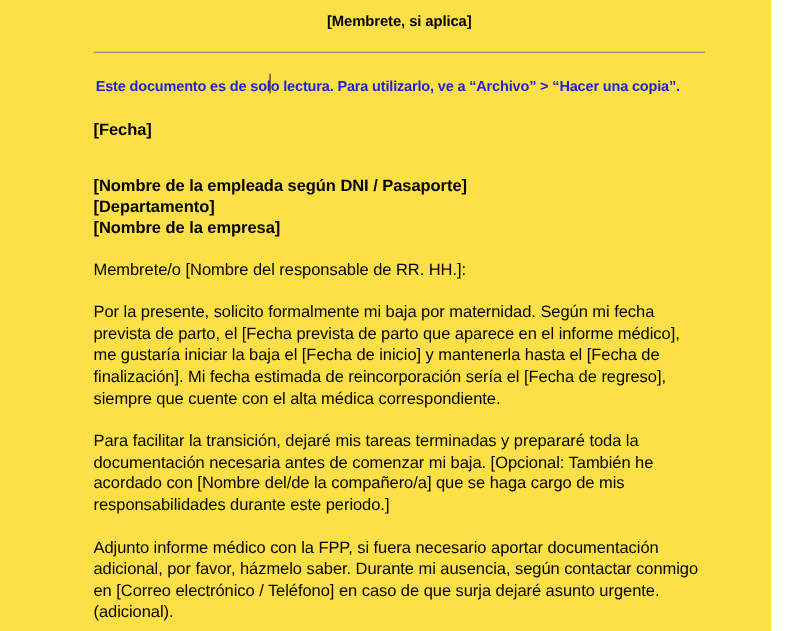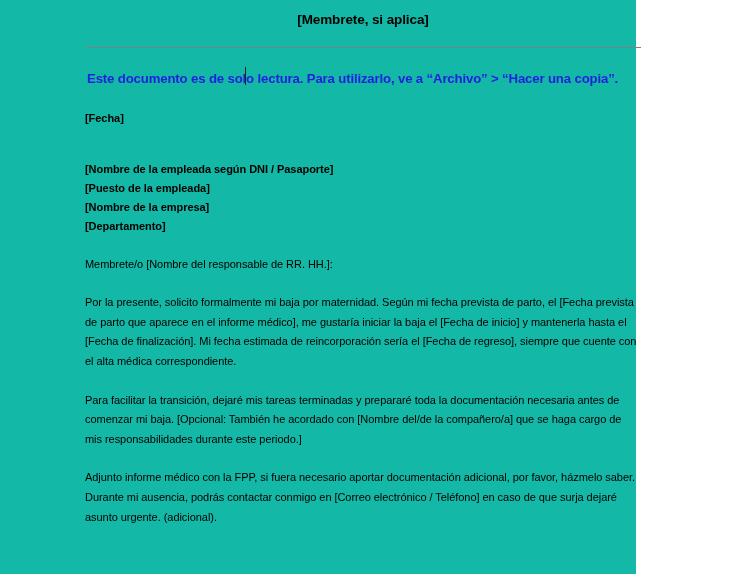--- a/index.html
+++ b/index.html
@@ -13,23 +13,23 @@
     height: 574px;
     overflow: hidden;
     font-family: "Liberation Sans", sans-serif;
     color: #000000;
     -webkit-font-smoothing: antialiased;
   }
 
   
   .page {
     position: relative;
-    width: 636px;
+    width: 701px;
     height: 574px;
-    background: #14b8a6;
+    background: #fde047;
     box-sizing: border-box;
   }
 
   .content {
     position: absolute;
     left: 85px;
     top: 0;
     width: 556px;
   }
 
@@ -67,21 +67,21 @@
     position: absolute;
     left: 160px;
     top: -2px;
     width: 1px;
     height: 18px;
     background: #202124;
   }
 
   
   .blk {
-    font-size: 11px;
+    font-size: 15px;
     line-height: 19.6px;
     letter-spacing: -0.05px;
   }
   .blk.b { font-weight: bold; }
   .gap-lg  { margin-top: 21px; }
   .gap-md  { margin-top: 19px; }
   .tight   { line-height: 19px; margin-top: 31px; }
 
   b, strong { font-weight: normal; }
 
@@ -101,36 +101,35 @@
       <span class="notice-inner">
         <span>Este documento es de solo lectura. Para utilizarlo, ve a “Archivo” &gt; “Hacer una copia”.</span>
         <span class="caret"></span>
       </span>
     </div>
 
     <div class="blk b gap-lg">[Fecha]</div>
 
     <div class="blk b gap-lg tight">
       <span class="pline">[Nombre de la empleada según DNI / Pasaporte]</span>
-      <span class="pline">[Puesto de la empleada]</span>
+      <span class="pline">[Departamento]</span>
       <span class="pline">[Nombre de la empresa]</span>
-      <span class="pline">[Departamento]</span>
     </div>
 
 
     <div class="blk gap-md">
       <span>Membrete/o </span><b>[Nombre del responsable de RR. HH.]:</b>
     </div>
 
     <div class="blk gap-md">
       <span>Por la presente, solicito formalmente mi baja por maternidad. Según mi fecha prevista de parto, el </span><b>[Fecha prevista de parto que aparece en el informe médico]</b><span>, me gustaría iniciar la baja el </span><b>[Fecha de inicio]</b><span> y mantenerla hasta el </span><b>[Fecha de finalización]</b><span>. Mi fecha estimada de reincorporación sería el </span><b>[Fecha de regreso]</b><span>, siempre que cuente con el alta médica correspondiente.</span>
     </div>
 
     <div class="blk gap-md">
       <span>Para facilitar la transición, dejaré mis tareas terminadas y prepararé toda la documentación necesaria antes de comenzar mi baja. </span><b>[Opcional: También he acordado con [Nombre del/de la compañero/a] que se haga cargo de mis responsabilidades durante este periodo.]</b>
     </div>
 
     <div class="blk gap-md">
-      <span>Adjunto informe médico con la FPP, si fuera necesario aportar documentación adicional, por favor, házmelo saber. Durante mi ausencia, podrás contactar conmigo en </span><b>[Correo electrónico / Teléfono]</b><span> en caso de que surja dejaré asunto urgente. </span><b>(adicional)</b><span>.</span>
+      <span>Adjunto informe médico con la FPP, si fuera necesario aportar documentación adicional, por favor, házmelo saber. Durante mi ausencia, según contactar conmigo en </span><b>[Correo electrónico / Teléfono]</b><span> en caso de que surja dejaré asunto urgente. </span><b>(adicional)</b><span>.</span>
     </div>
 
   </div>
 </div>
 
 </body></html>

